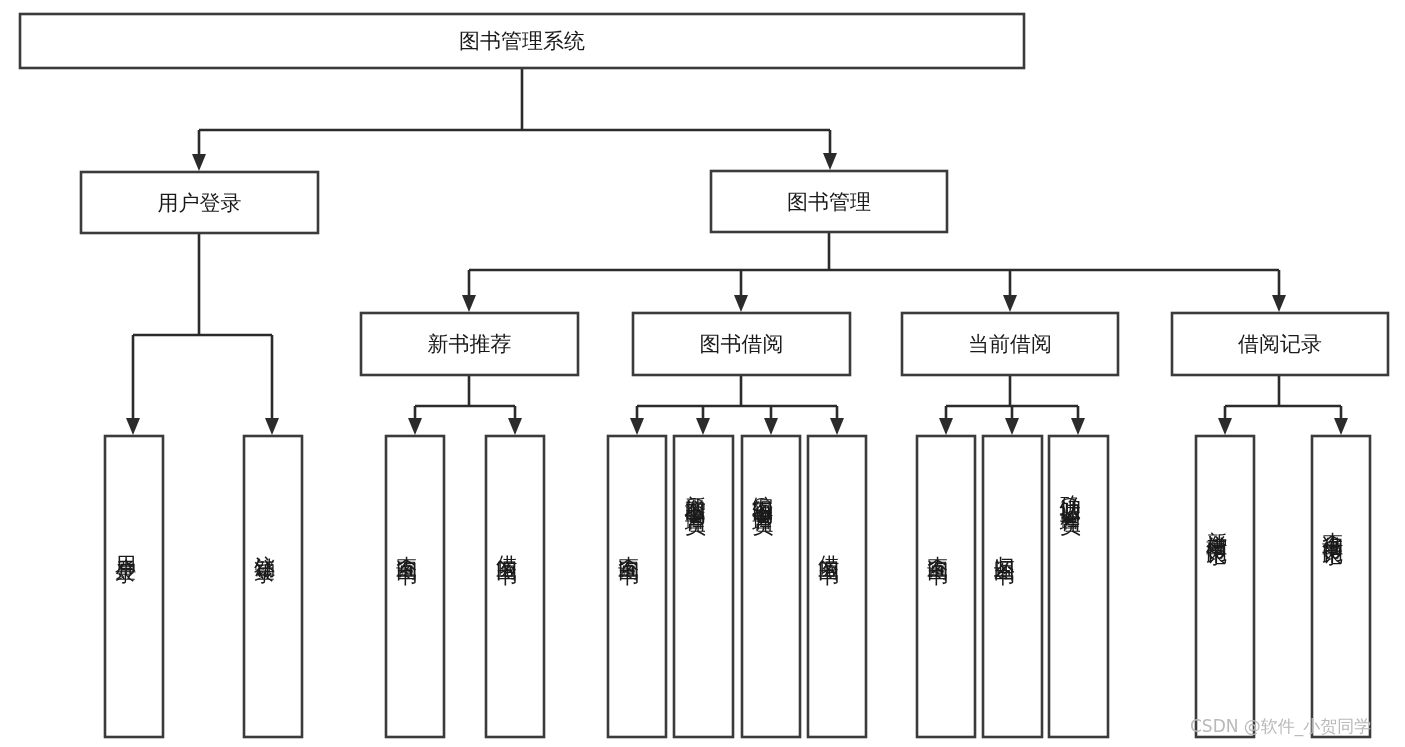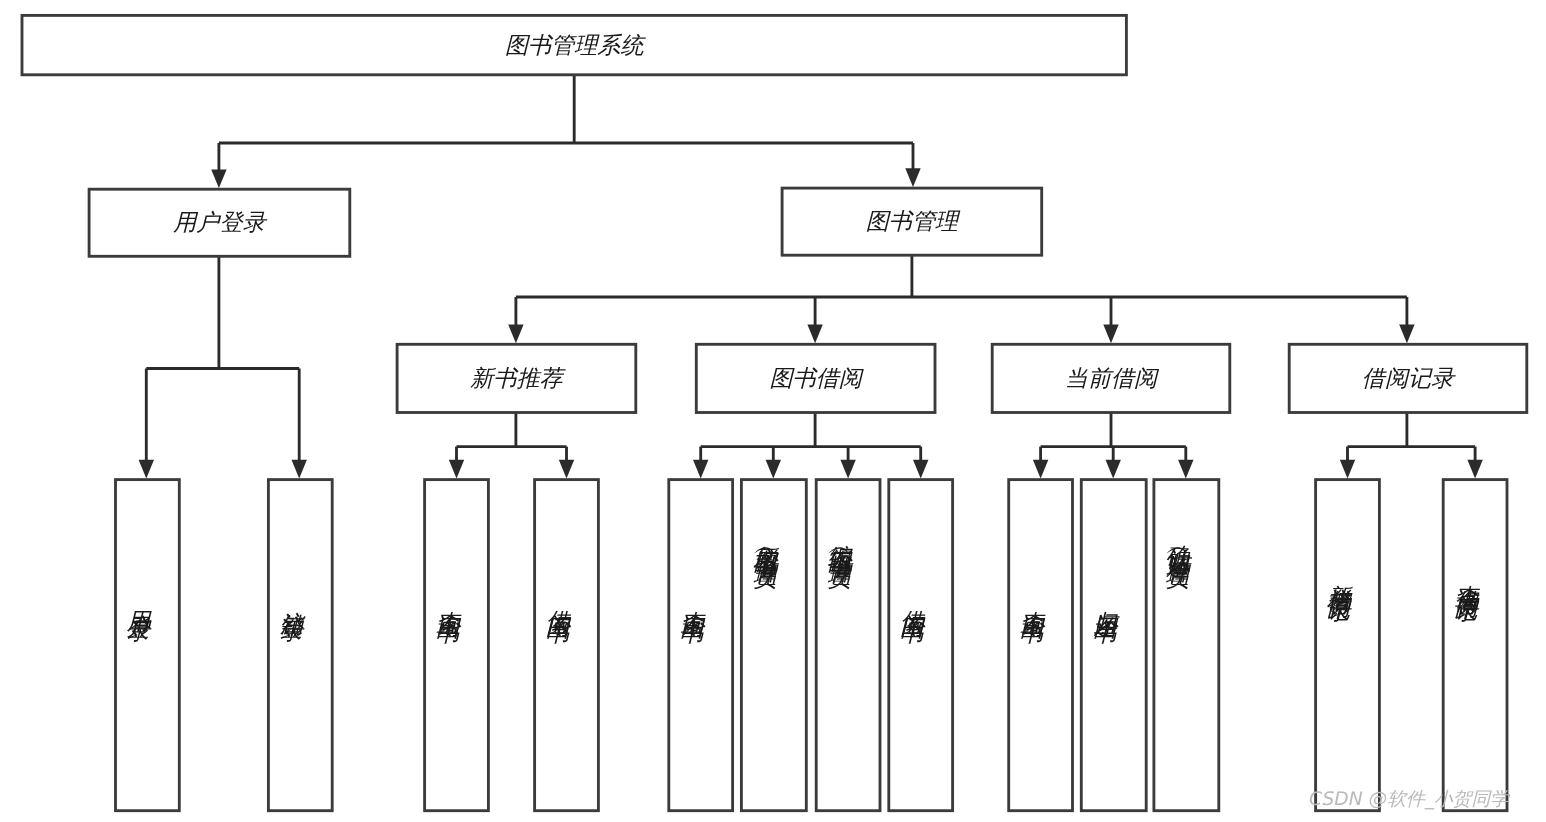--- a/index.html
+++ b/index.html
@@ -14,21 +14,20 @@
     position: relative;
     overflow: hidden;
     font-family: "DejaVu Sans", "Liberation Sans", sans-serif;
   }
   #diagram-root {
     position: absolute;
     left: 0;
     top: 0;
     width: 1405px;
     height: 747px;
-    font-style: italic;
   }
   svg.diagram {
     display: block;
     width: 1405px;
     height: 747px;
     background: #ffffff;
   }
   .node-box {
     fill: #ffffff;
     stroke: #3b3b3b;

